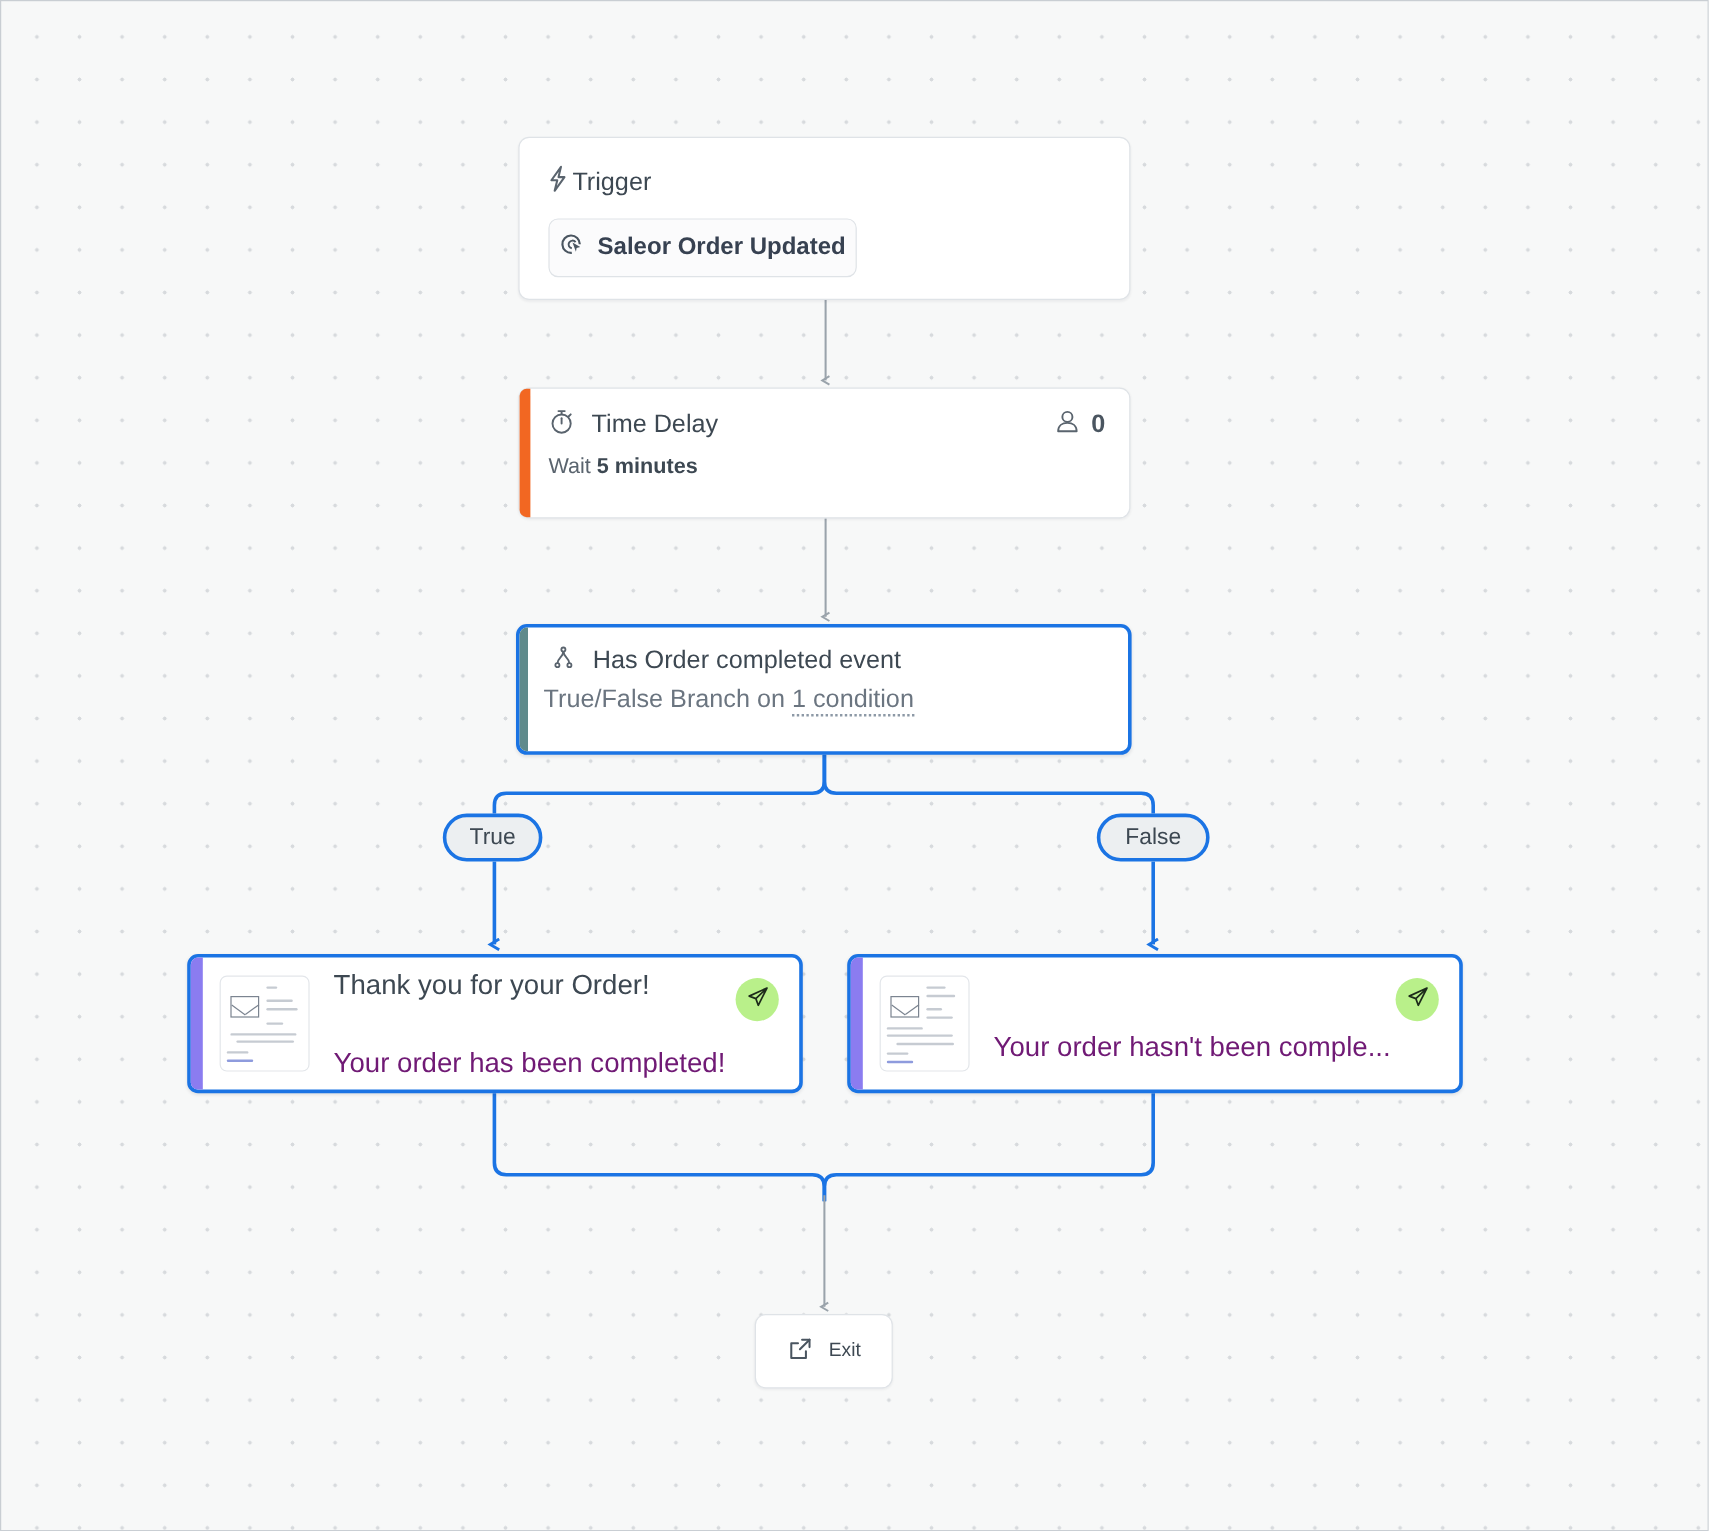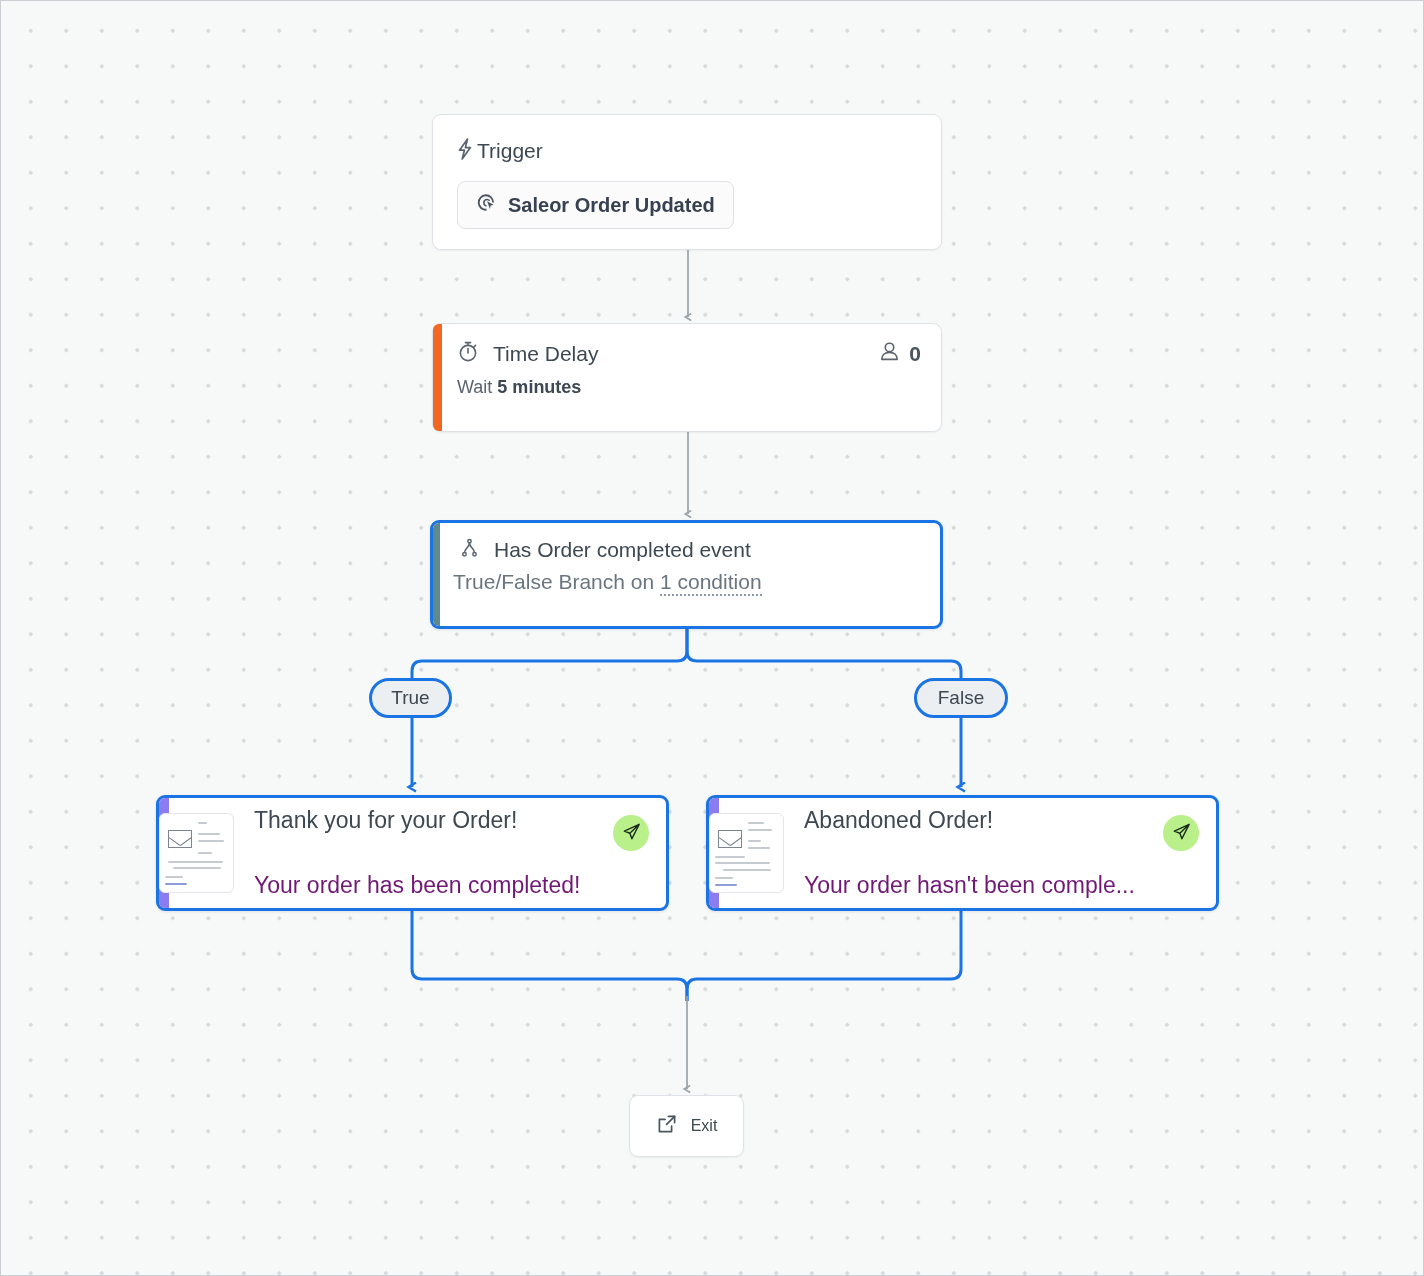--- a/index.html
+++ b/index.html
@@ -68,21 +68,21 @@
     color: #3d4852;
   }
   .trigger-chip {
     margin: 16px 0 0 24px;
     display: inline-flex;
     align-items: center;
     gap: 11px;
     border: 1px solid #dfe3e7;
     border-radius: 8px;
     background: #fbfbfc;
-    padding: 10px 18px;
+    padding: 10px 8px;
     font-size: 20px;
     font-weight: bold;
     color: #374151;
   }
 
   
   #delay-node {
     left: 431px;
     top: 322px;
     width: 510px;
@@ -150,20 +150,21 @@
     height: 116px;
   }
   #email-true  { left: 155px; top: 794px; width: 513px; }
   #email-false { left: 705px; top: 794px; width: 513px; }
   .email-node .accent { background: #8b7cf0; width: 10px; }
   .email-inner {
     position: absolute;
     inset: 0;
     display: flex;
     align-items: center;
+    padding-left: 24px;
   }
   .thumb {
     width: 73px;
     height: 78px;
     border: 1px solid #e3e6ea;
     border-radius: 6px;
     background: #ffffff;
     flex: none;
     position: relative;
     overflow: hidden;
@@ -416,21 +417,20 @@
         <div class="tline" style="left:38px;top:15px;width:24px;"></div>
         <div class="tline" style="left:38px;top:26px;width:13px;"></div>
         <div class="tline" style="left:38px;top:33px;width:22px;"></div>
         <div class="tline" style="left:5px;top:42px;width:30px;"></div>
         <div class="tline" style="left:5px;top:48px;width:55px;"></div>
         <div class="tline" style="left:13px;top:55px;width:48px;"></div>
         <div class="tline" style="left:5px;top:63px;width:18px;"></div>
         <div class="tline lnk" style="left:5px;top:70px;width:22px;"></div>
       </div>
       <div class="email-text">
-        <div class="email-subject">Abandoned Order!</div>
         <div class="email-preview">Your order hasn't been comple...</div>
       </div>
     </div>
     <div class="send-badge">
       <span>
         <svg width="21" height="21" viewBox="0 0 22 22">
           <path d="M19,3.5 L3.5,10.6 L9.3,12.8 L11.4,18.6 Z M9.3,12.8 L19,3.5" fill="none" stroke="#1d2b1a" stroke-width="1.5" stroke-linejoin="round"></path>
         </svg>
       </span>
     </div>

